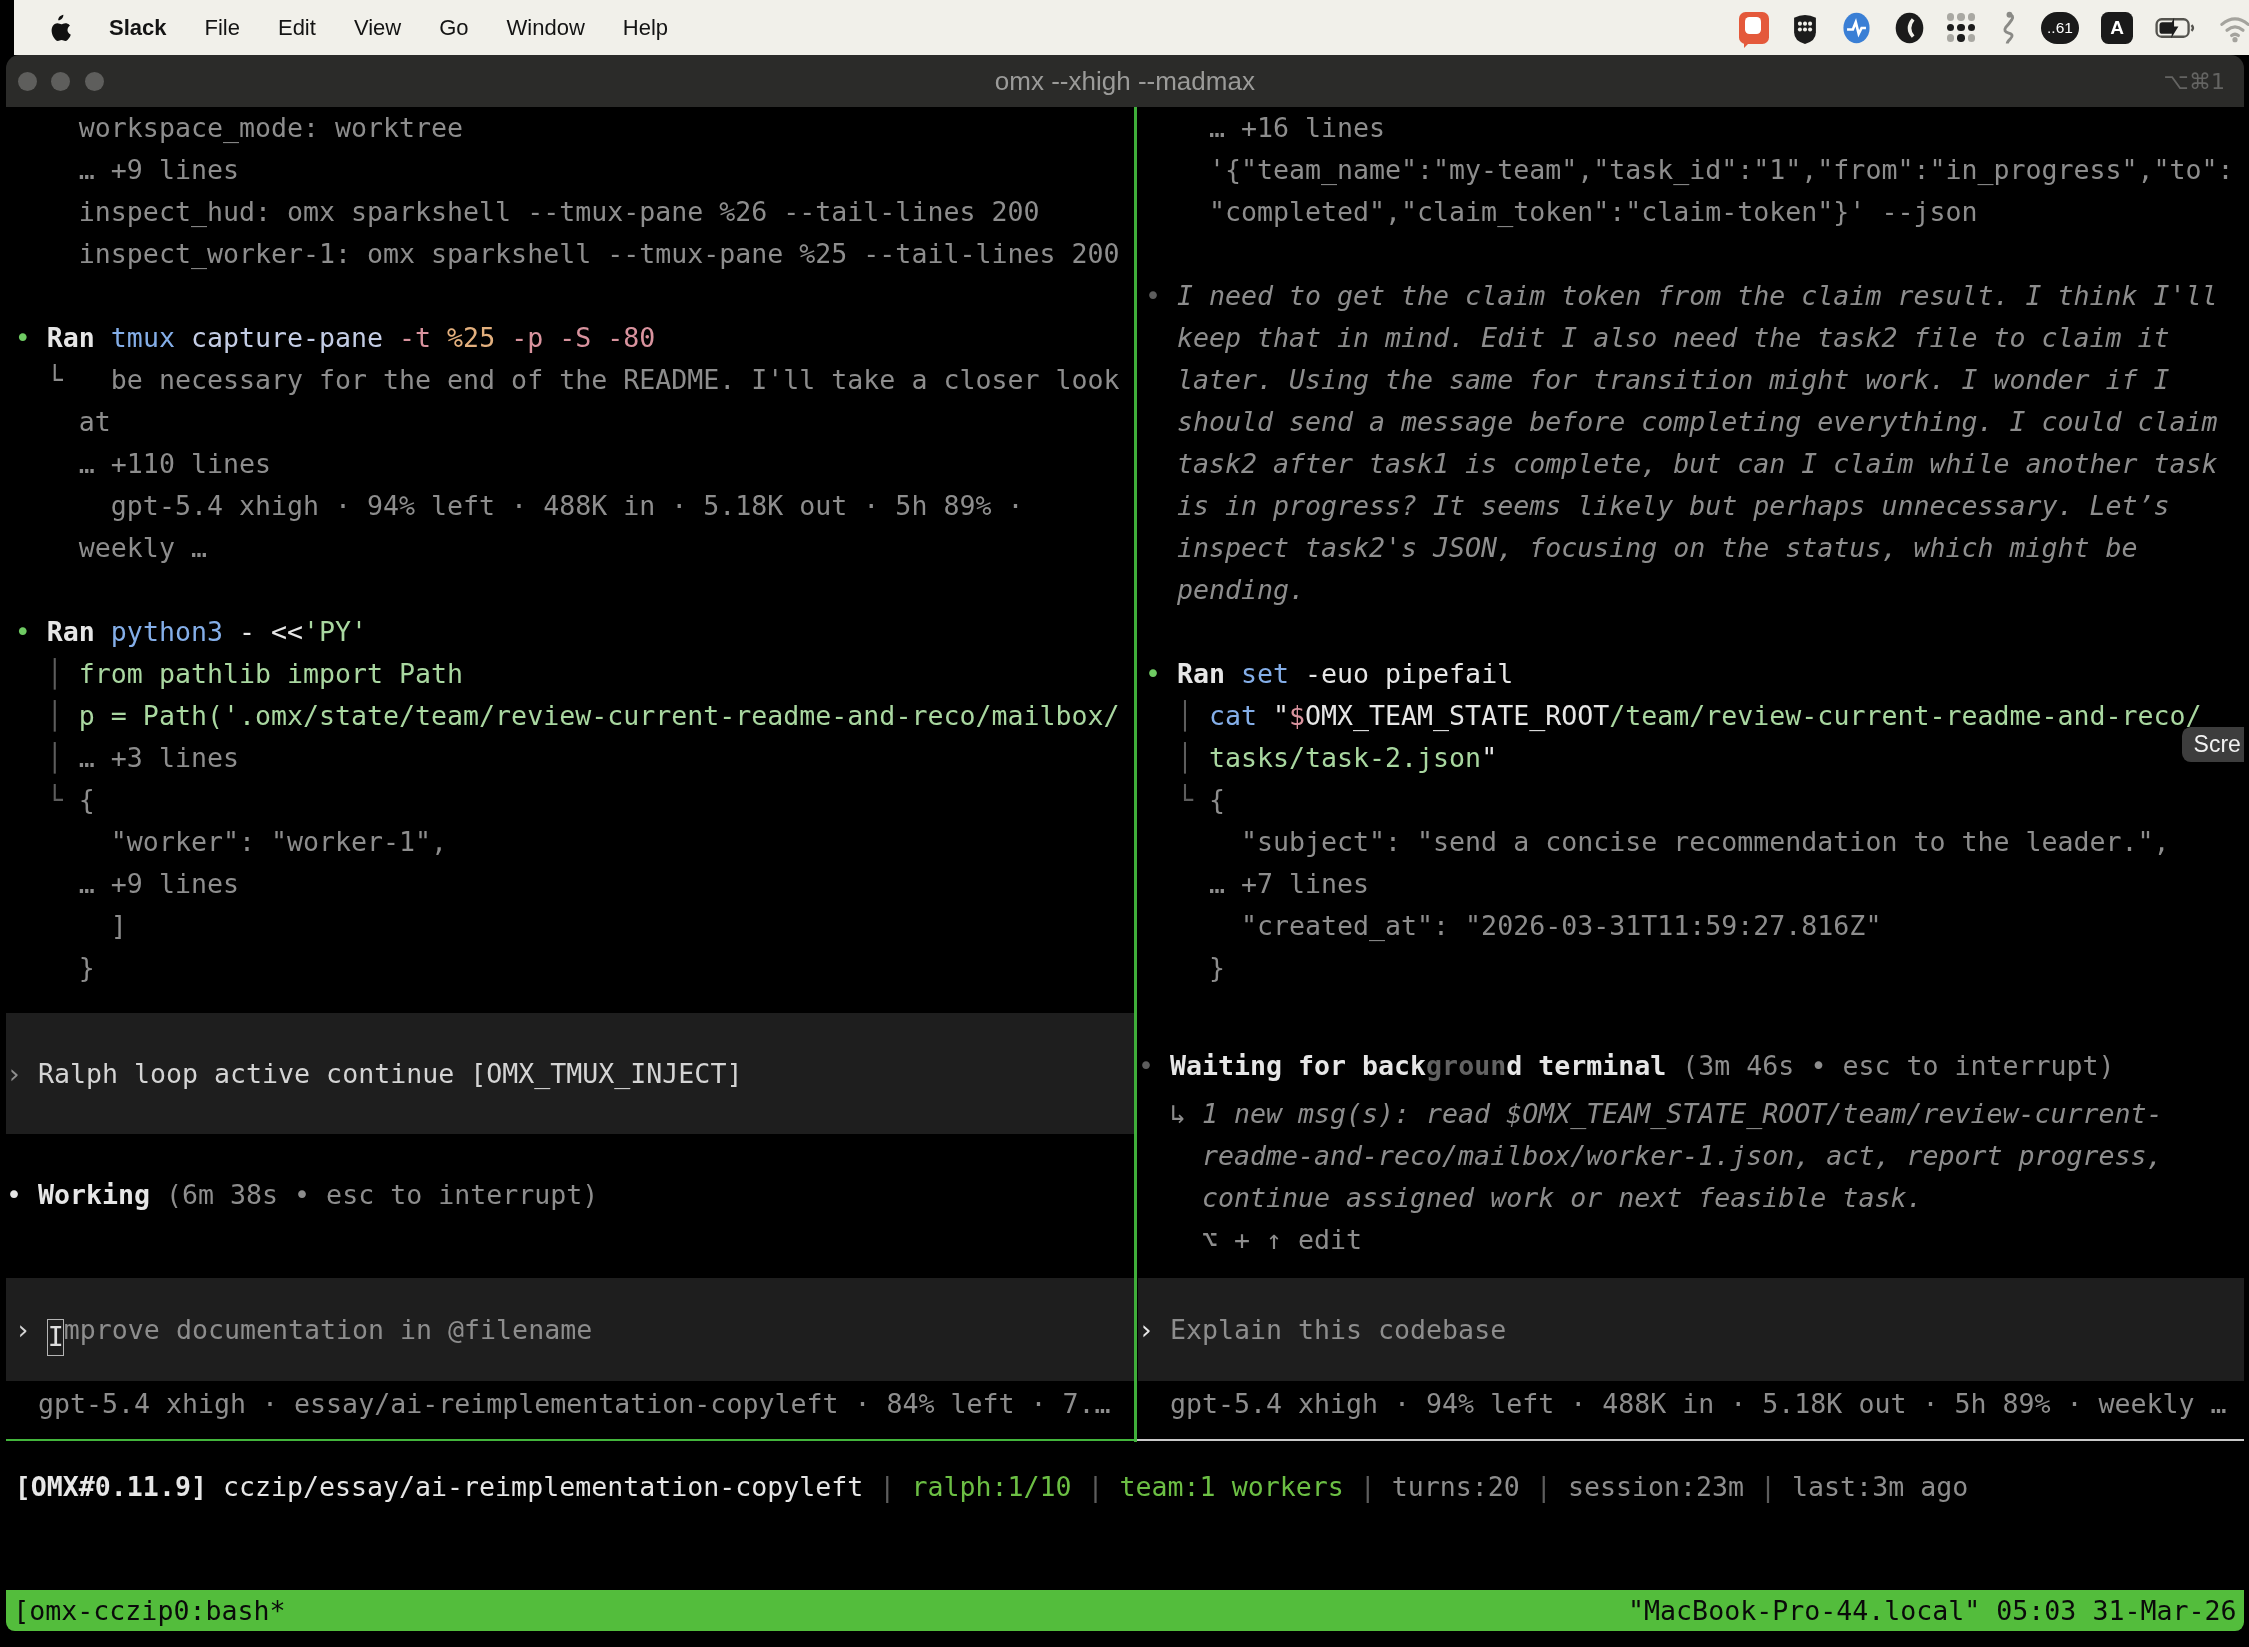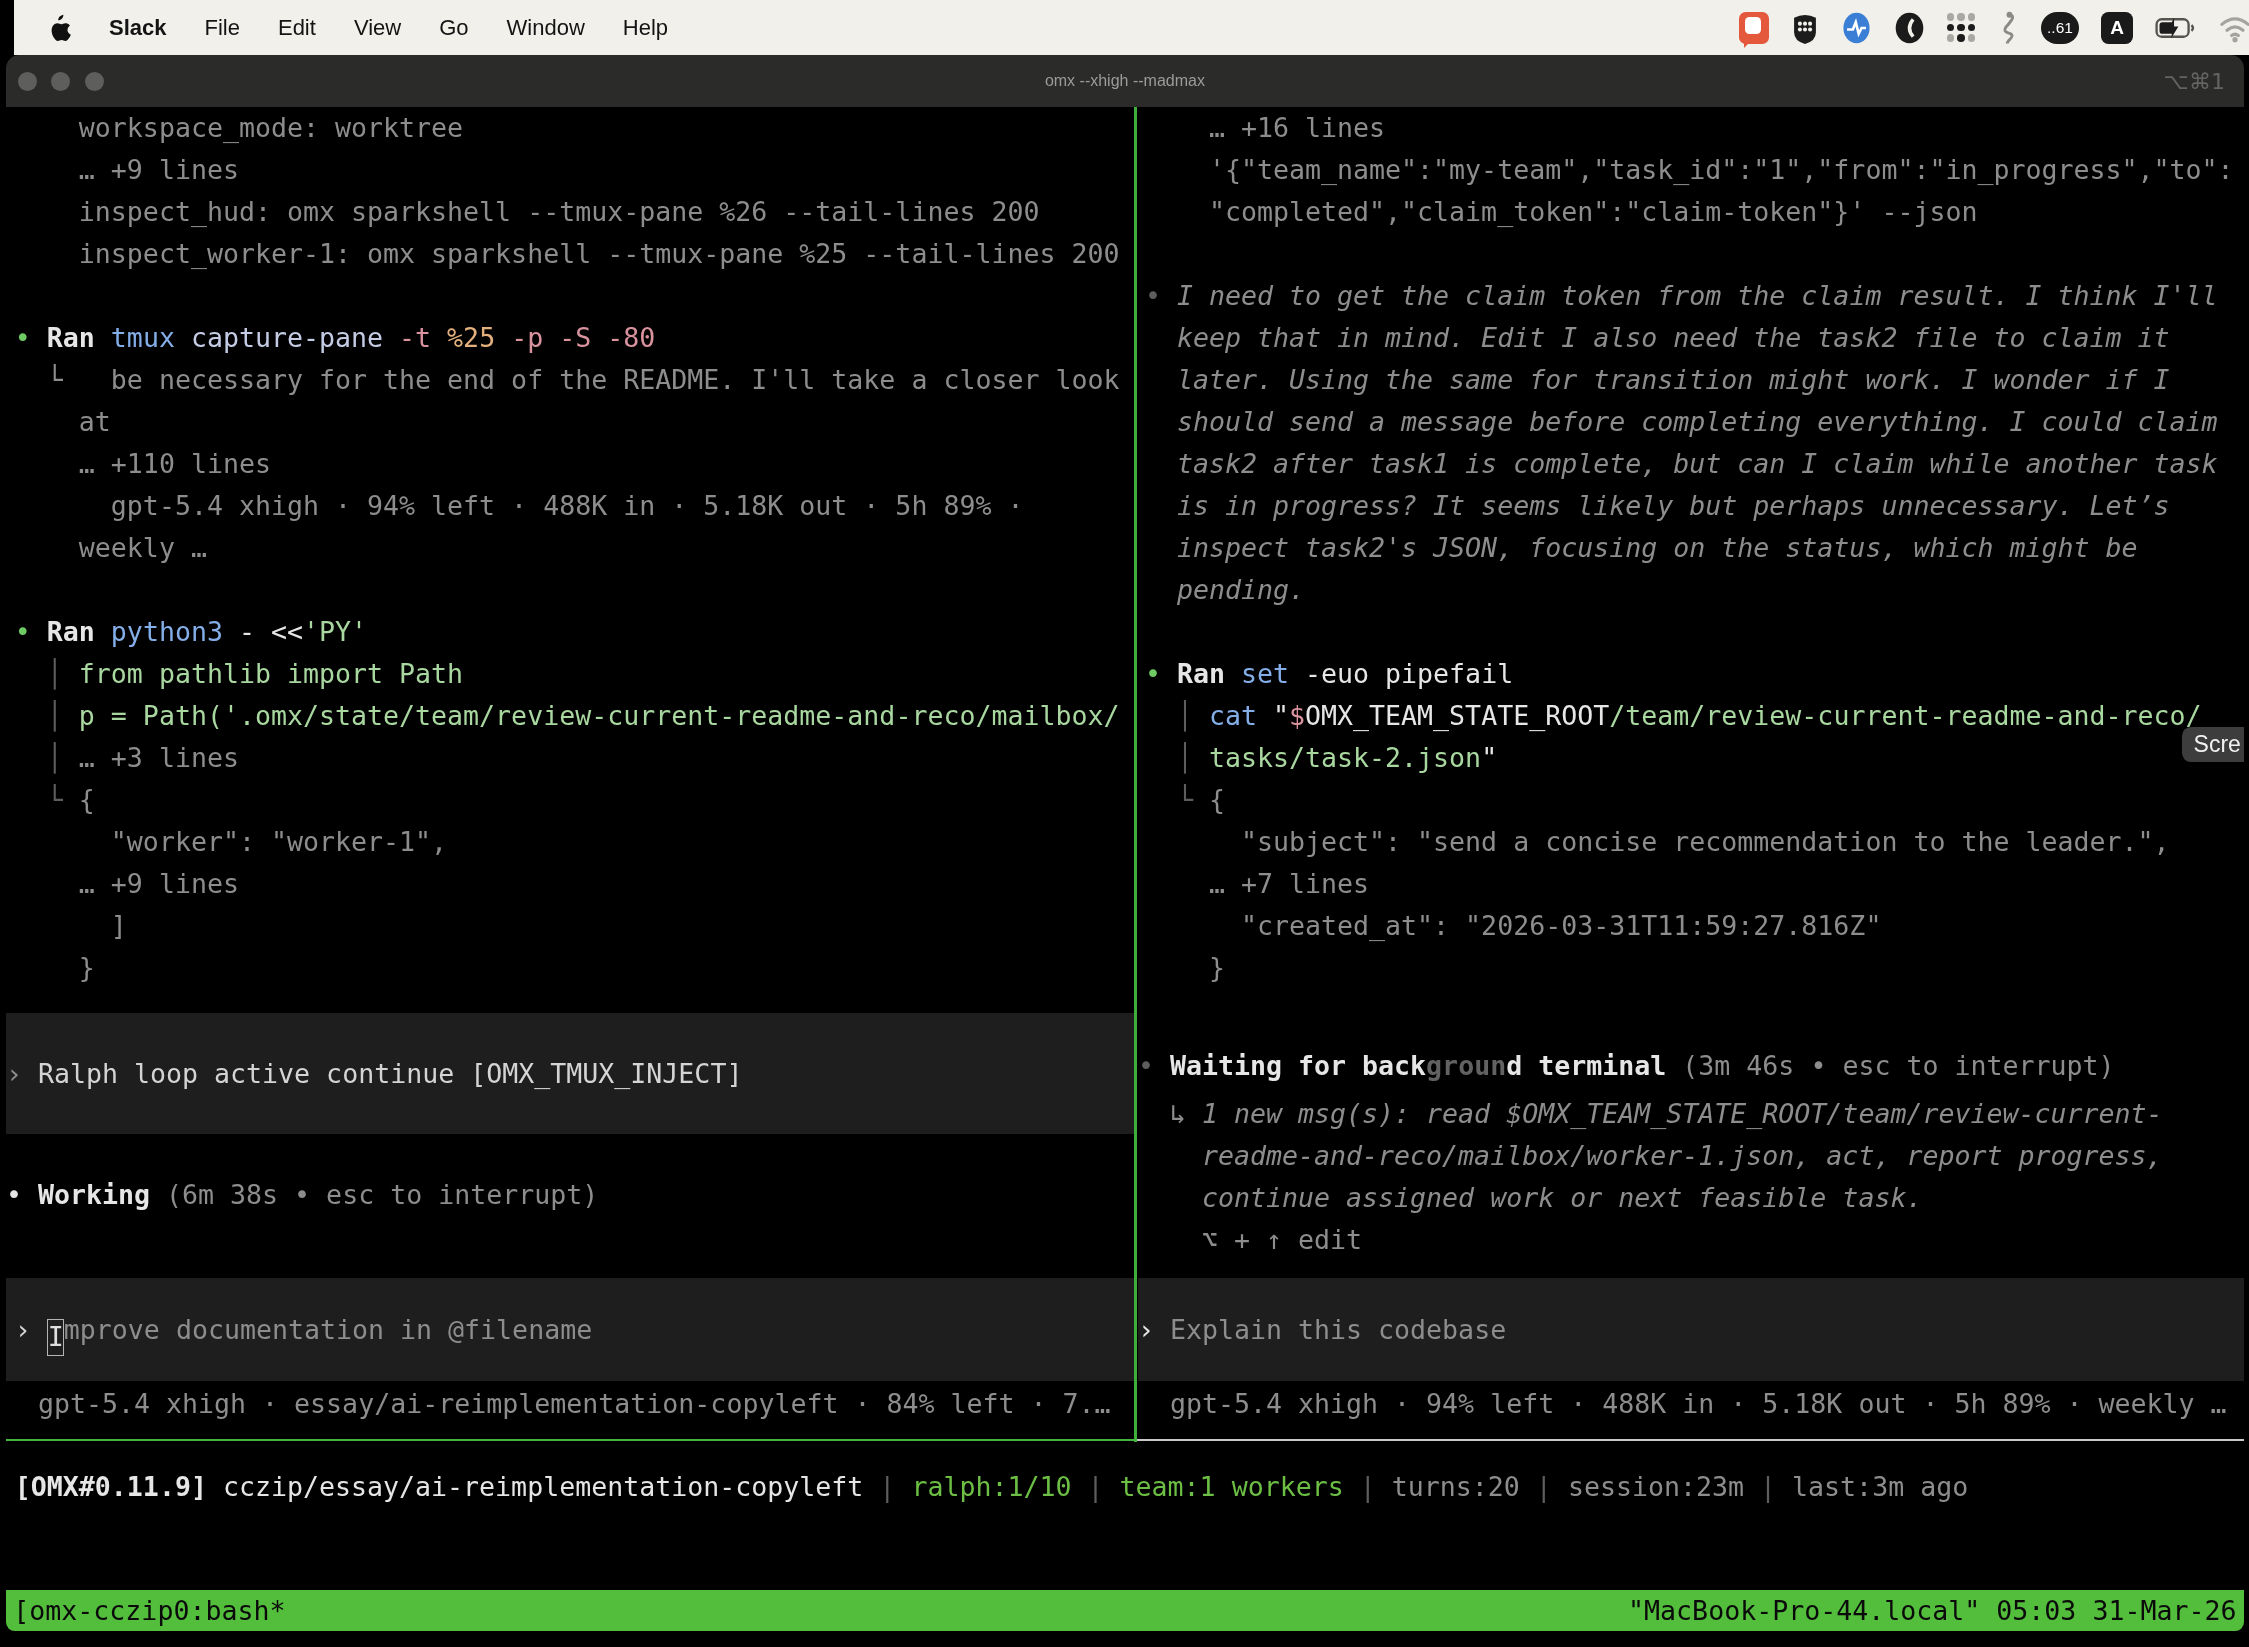--- a/index.html
+++ b/index.html
@@ -30,21 +30,21 @@
   .dotgrid i { width:7.4px; height:7.4px; border-radius:50%; background:#a9a8a2; }
   .dotgrid i.dk { background:#1c1c1c; }
 
   
   .window { position:absolute; left:5.9px; top:55px; width:2238px; height:1576px;
     border-radius:13.3px 13.3px 8.9px 8.9px; overflow:hidden; background:#000; }
   .titlebar { position:relative; height:52px; background:#2b2b29; display:flex;
     align-items:center; justify-content:center; }
   .lights { position:absolute; left:11.8px; top:0; height:100%; display:flex; align-items:center; gap:14.8px; }
   .light { width:19px; height:19px; border-radius:50%; background:#5e5e5c; }
-  .tb-title { color:#9b9b99; font-size:16px; font-family:"Liberation Sans",sans-serif; }
+  .tb-title { color:#9b9b99; font-size:26px; font-family:"Liberation Sans",sans-serif; }
   .tb-shortcut { position:absolute; right:19px; color:#646462; font-size:22px;
     font-family:"DejaVu Sans",sans-serif; }
 
   
   .term { position:relative; width:100%; height:1484px; background:#000;
     font-size:26.6px; color:#8d8d8d; }
   .tline { height:42px; line-height:42px; white-space:pre; overflow:hidden; }
   .pane { position:absolute; top:0; height:1332px; overflow:hidden; }
   .pane.left  { left:0; width:1128px; padding-left:8.9px; }
   .pane.right { left:1132px; width:1106px; padding-left:7px; }

